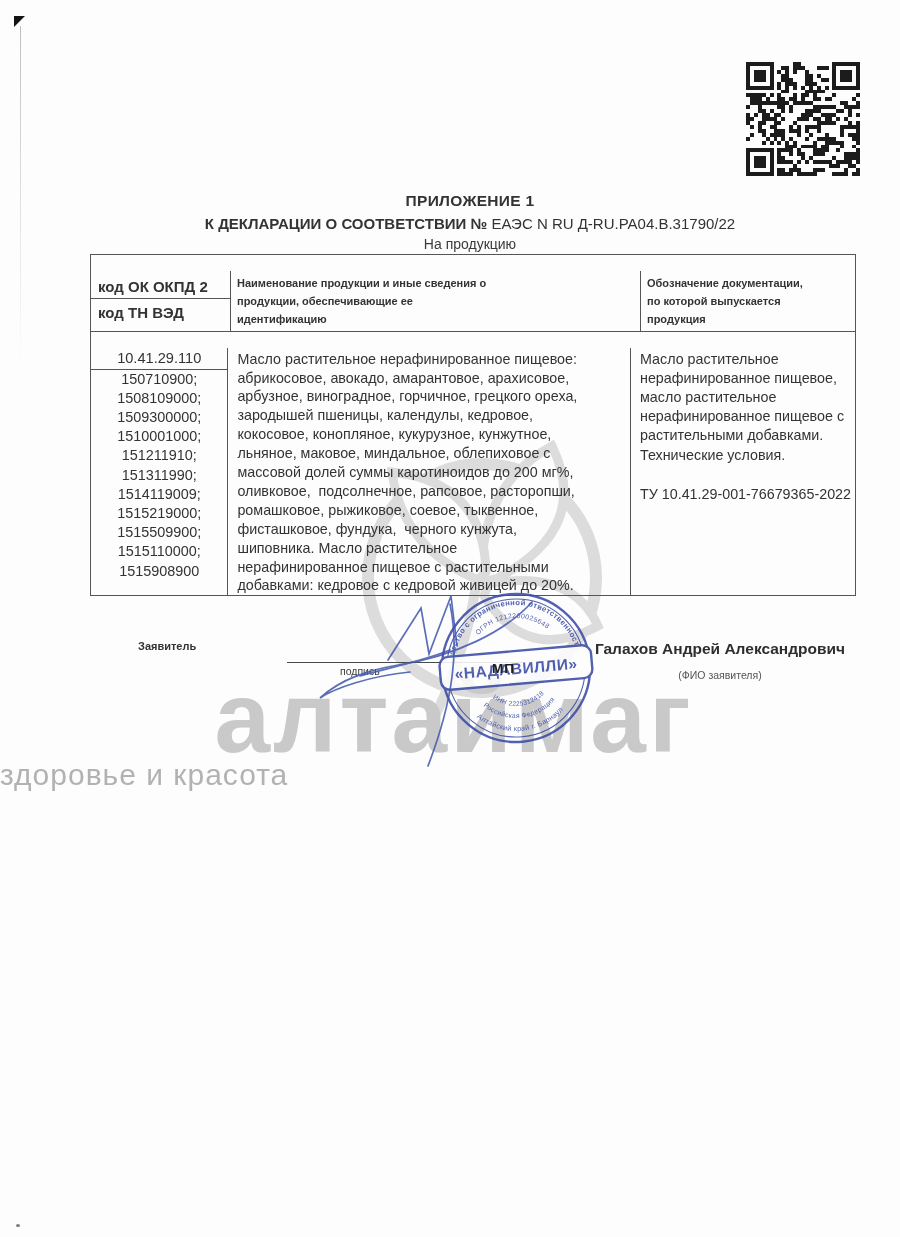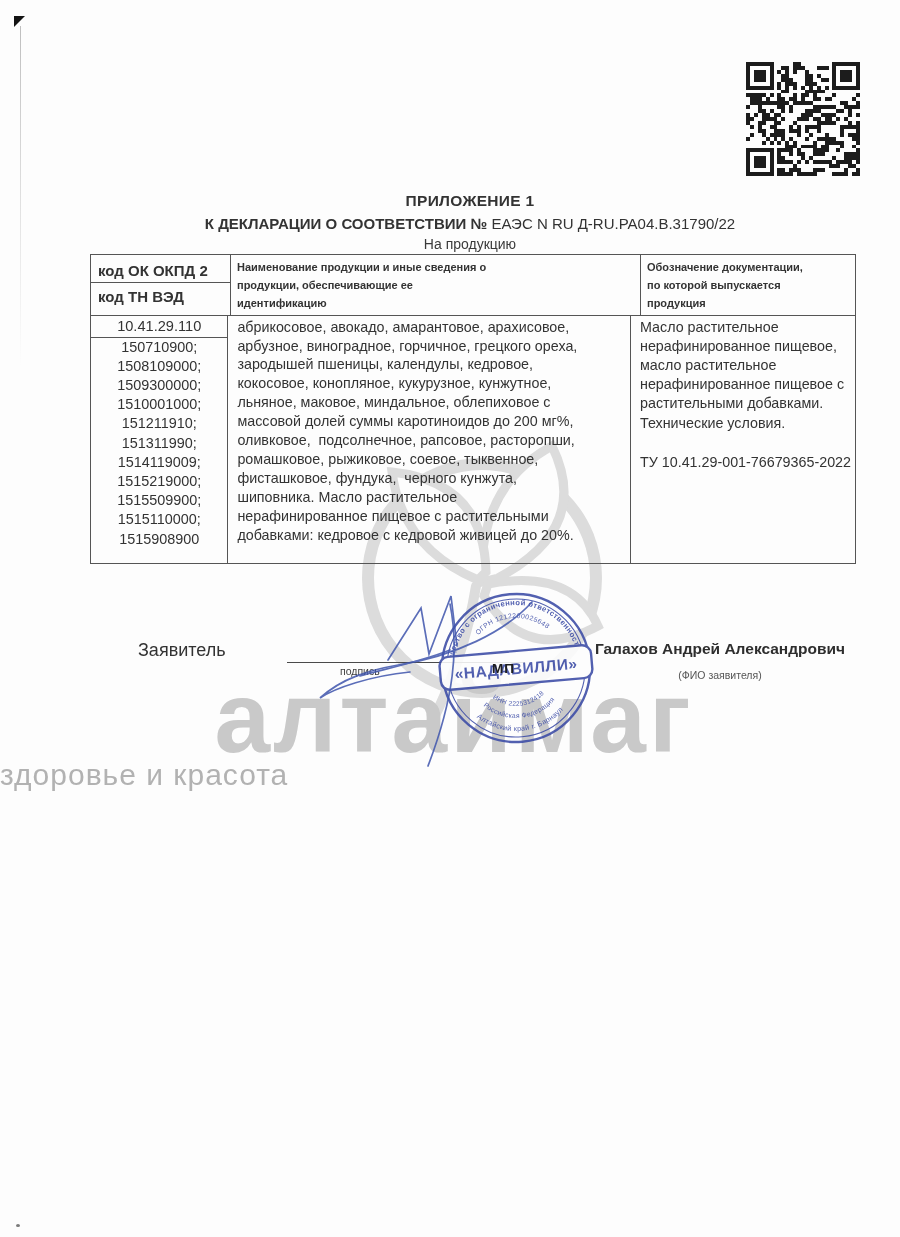--- a/index.html
+++ b/index.html
@@ -18,21 +18,21 @@
   
   .headings{position:absolute;left:70px;top:192px;width:800px;text-align:center;z-index:2;}
   .h-line1{font-size:15.5px;font-weight:bold;letter-spacing:.3px;}
   .h-line2{font-size:15px;margin-top:5px;}
   .h-line2 .bold{font-weight:bold;}
   .h-line3{font-size:14px;margin-top:4px;color:#3a3a3a;}
 
   
   .doc-table{position:absolute;left:90px;top:254px;width:766px;z-index:2;
         border:1.6px solid #555;box-sizing:border-box;background:transparent;}
-  .trow{display:flex;}
+  .trow{display:flex;margin-top:16px;}
   .thead{border-bottom:1.5px solid #555;font-weight:bold;}
   .cell{box-sizing:border-box;}
   .c1{width:140px;border-right:1.5px solid #555;}
   .c2{width:410px;border-right:1.5px solid #555;}
   .c3{flex:1;}
   .hc1-top{padding:3px 6px 0 7px;height:28px;line-height:25px;font-size:15px;border-bottom:1.4px solid #555;box-sizing:border-box;}
   .hc1-bot{padding:1px 6px 0 7px;line-height:26px;font-size:15px;}
   .hc-center{padding:3px 6px 2px 6px;text-align:left;font-size:11px;line-height:18.2px;}
   .tbody{min-height:247px;}
   .okpd{text-align:center;font-size:14.6px;padding:2px 0 3px 0;border-bottom:1.4px solid #555;}
@@ -43,21 +43,21 @@
   .tu{margin-top:20px;white-space:pre;}
 
   
   .emblem{position:absolute;left:346px;top:420px;z-index:1;opacity:.8;}
   .brand-wm{position:absolute;left:0;top:660px;width:908px;text-align:center;z-index:1;
         font-size:100px;font-weight:bold;color:#c9c9c9;letter-spacing:3px;}
   .tagline-wm{position:absolute;left:0;top:758px;width:900px;text-align:left;z-index:1;
         font-size:30px;color:#b2b2b2;letter-spacing:1px;}
 
   
-  .applicant{position:absolute;left:138px;top:640px;font-size:18px;font-weight:normal;z-index:2;}
+  .applicant{position:absolute;left:138px;top:640px;font-size:11px;font-weight:bold;z-index:2;}
   .sig-line{position:absolute;left:287px;top:662px;width:238px;border-top:1.5px solid #4a4a4a;z-index:2;}
   .sig-caption{position:absolute;left:340px;top:665px;width:90px;text-align:left;
         font-size:10.5px;color:#3d3d3d;z-index:2;}
   .sig-svg{position:absolute;left:300px;top:580px;z-index:4;}
   .stamp{position:absolute;left:438px;top:590px;width:156px;height:156px;z-index:3;
         transform:rotate(-5deg);opacity:.88;}
   .mp{position:absolute;left:492px;top:661px;font-size:13.5px;font-weight:bold;color:#1f1f1f;
         letter-spacing:1px;z-index:5;}
   .name-block{position:absolute;left:555px;top:640px;width:330px;text-align:center;z-index:2;}
   .name{font-size:15.5px;font-weight:bold;color:#2e2e2e;}
@@ -536,20 +536,21 @@
             <div class="ln">151211910;</div>
             <div class="ln">151311990;</div>
             <div class="ln">1514119009;</div>
             <div class="ln">1515219000;</div>
             <div class="ln">1515509900;</div>
             <div class="ln">1515110000;</div>
             <div class="ln">1515908900</div>
           </div>
       </div>
       <div class="cell c2 desc">
+          <div class="ln">Масло растительное нерафинированное пищевое:</div>
           <div class="ln">абрикосовое, авокадо, амарантовое, арахисовое,</div>
           <div class="ln">арбузное, виноградное, горчичное, грецкого ореха,</div>
           <div class="ln">зародышей пшеницы, календулы, кедровое,</div>
           <div class="ln">кокосовое, конопляное, кукурузное, кунжутное,</div>
           <div class="ln">льняное, маковое, миндальное, облепиховое с</div>
           <div class="ln">массовой долей суммы каротиноидов до 200 мг%,</div>
           <div class="ln">оливковое,  подсолнечное, рапсовое, расторопши,</div>
           <div class="ln">ромашковое, рыжиковое, соевое, тыквенное,</div>
           <div class="ln">фисташковое, фундука,  черного кунжута,</div>
           <div class="ln">шиповника. Масло растительное</div>

